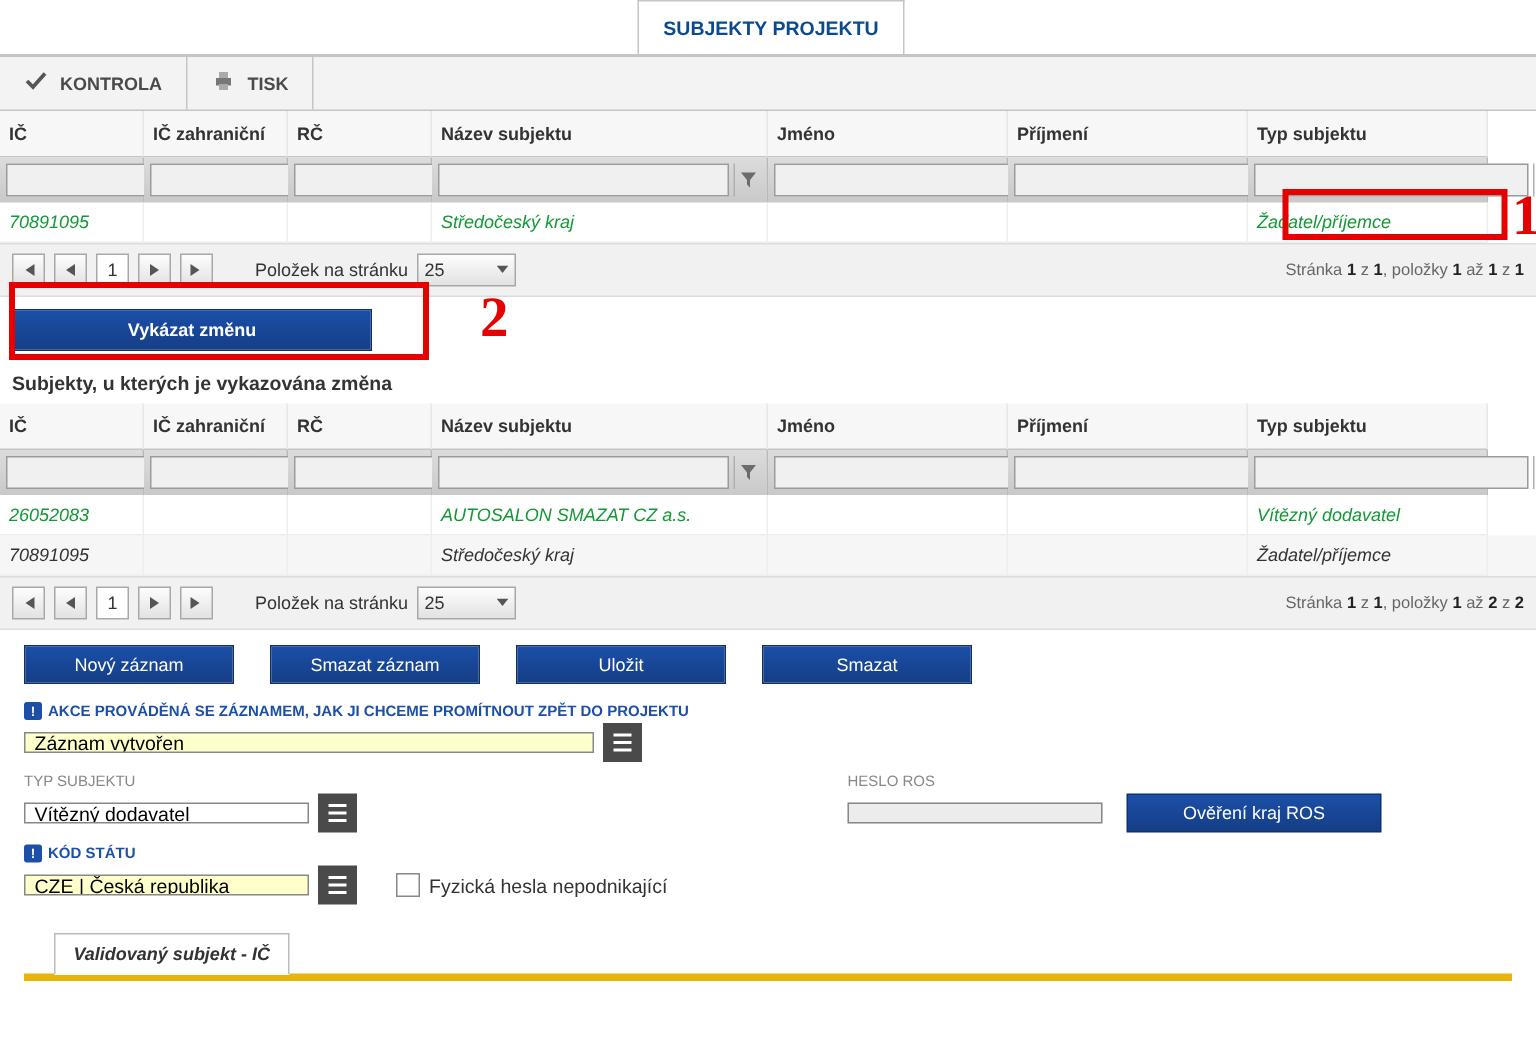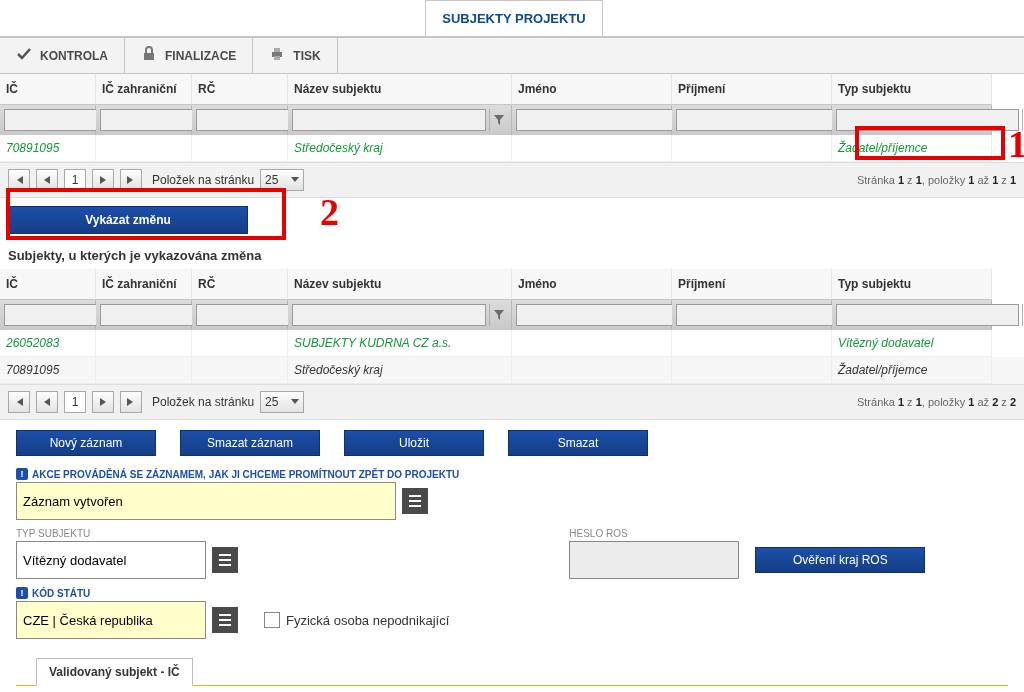--- a/index.html
+++ b/index.html
@@ -95,25 +95,25 @@
   .pager-btn svg { width: 10px; height: 10px; fill: #555; }
   .pager-page {
     width: 22px; height: 22px;
     border: 1px solid #a8a8a8;
     background: #fff;
     text-align: center;
     line-height: 20px;
   }
   .perpage {
     display: flex; align-items: center; gap: 6px;
-    margin-left: 4px;
+    margin-left: 22px;
     justify-content: space-between;
   }
   .perpage-select {
-    width: 44px; height: 22px;
+    width: 66px; height: 22px;
     background: linear-gradient(#fdfdfd,#e2e2e2);
     border: 1px solid #a8a8a8;
     display: flex; align-items: center; justify-content: space-between;
     padding: 0 4px;
     cursor: pointer;
   }
   .pager-info { margin-left: auto; color: #666; font-size: 11px; }
   .pager-info b { color: #222; }
   .primary-btn {
     background: linear-gradient(#1b4fa8,#153e86);
@@ -166,43 +166,44 @@
     display: inline-flex;
     width: 12px; height: 12px;
     background: #1b4fa8;
     color: #fff;
     font-size: 9px;
     align-items: center; justify-content: center;
     border-radius: 2px;
   }
   .field-row { display: flex; align-items: center; gap: 6px; }
   .text-input {
-    height: 38px;
+    height: 14px;
     border: 1px solid #888;
     padding: 2px 6px;
     font-size: 13px;
   }
   .text-input.req-bg { background: #ffffcc; }
   .text-input.ro { background: #ececec; }
   .list-btn {
     width: 26px; height: 26px;
     background: #4a4a4a;
     display: flex; align-items: center; justify-content: center;
     cursor: pointer;
   }
   .list-btn svg { width: 14px; height: 14px; fill: #fff; }
   .checkbox-row { display: flex; align-items: center; gap: 6px; margin-left: 20px; }
   .checkbox {
     width: 16px; height: 16px;
     border: 1px solid #888; background: #fff;
   }
   .tab-strip {
     margin-top: 18px;
-    border-bottom: 1px solid #eab308;
+    border-bottom: 5px solid #eab308;
     padding: 0 20px;
+    font-style: italic;
   }
   .sub-tab {
     display: inline-block;
     padding: 6px 12px;
     border: 1px solid #bbb;
     border-bottom-color: #fff;
     background: #fff;
     font-weight: bold;
     font-size: 12px;
     position: relative;
@@ -218,27 +219,20 @@
   <div style="padding-left:4px;text-align:center;">
     <span class="page-tab">SUBJEKTY PROJEKTU</span>
   </div>
 
   <div class="toolbar">
     <div class="toolbar-item">
       <span><svg viewBox="0 0 16 16">
             <path d="M2 8 L6 12 L14 3" stroke="#555" stroke-width="2.5" fill="none"></path>
           </svg></span>
       <span>KONTROLA</span>
-    </div>
-    <div class="toolbar-item">
-      <span><svg viewBox="0 0 16 16">
-            <rect x="3" y="7" width="10" height="7" fill="#777"></rect>
-            <path d="M5 7 V4 a3 3 0 0 1 6 0 V7" stroke="#777" stroke-width="2" fill="none"></path>
-          </svg></span>
-      <span>FINALIZACE</span>
     </div>
     <div class="toolbar-item">
       <span><svg viewBox="0 0 16 16">
             <rect x="3" y="6" width="10" height="5" fill="#777"></rect>
             <rect x="5" y="2" width="6" height="4" fill="#aaa"></rect>
             <rect x="5" y="10" width="6" height="4" fill="#aaa"></rect>
           </svg></span>
       <span>TISK</span>
     </div>
   </div>
@@ -424,21 +418,21 @@
           <svg viewBox="0 0 12 12">
             <path d="M1 1 H11 L7 6 V11 L5 9 V6 Z"></path>
           </svg>
         </span>
       </div>
   </div>
   <div class="grid-row">
     <div class="link-green">26052083</div>
     <div></div>
     <div></div>
-    <div class="link-green">SUBJEKTY KUDRNA CZ a.s.</div>
+    <div class="link-green">AUTOSALON SMAZAT CZ a.s.</div>
     <div></div>
     <div></div>
     <div class="link-green">Vítězný dodavatel</div>
   </div>
   <div class="grid-row" style="background:#f6f6f6">
     <div>70891095</div>
     <div></div>
     <div></div>
     <div>Středočeský kraj</div>
     <div></div>
@@ -519,21 +513,21 @@
         </div>
         <div class="field-row">
           <input class="text-input req-bg" style="width: 190px;" value="CZE | Česká republika">
           <span class="list-btn">
               <svg viewBox="0 0 14 14">
                 <path d="M1 2 H13 M1 7 H13 M1 12 H13" stroke="#fff" stroke-width="2"></path>
               </svg>
             </span>
           <div class="checkbox-row">
             <span class="checkbox"></span>
-            <span style="font-size:13px">Fyzická osoba nepodnikající</span>
+            <span style="font-size:13px">Fyzická hesla nepodnikající</span>
           </div>
         </div>
       </div>
 
       <div>
         <div class="field-label" style="color:#888;font-weight:normal">HESLO ROS</div>
         <div class="field-row">
           <input class="text-input ro" style="width: 170px;" value="">
           <span class="act-btn" style="width:170px;margin-left:10px">Ověření kraj ROS</span>
         </div>

